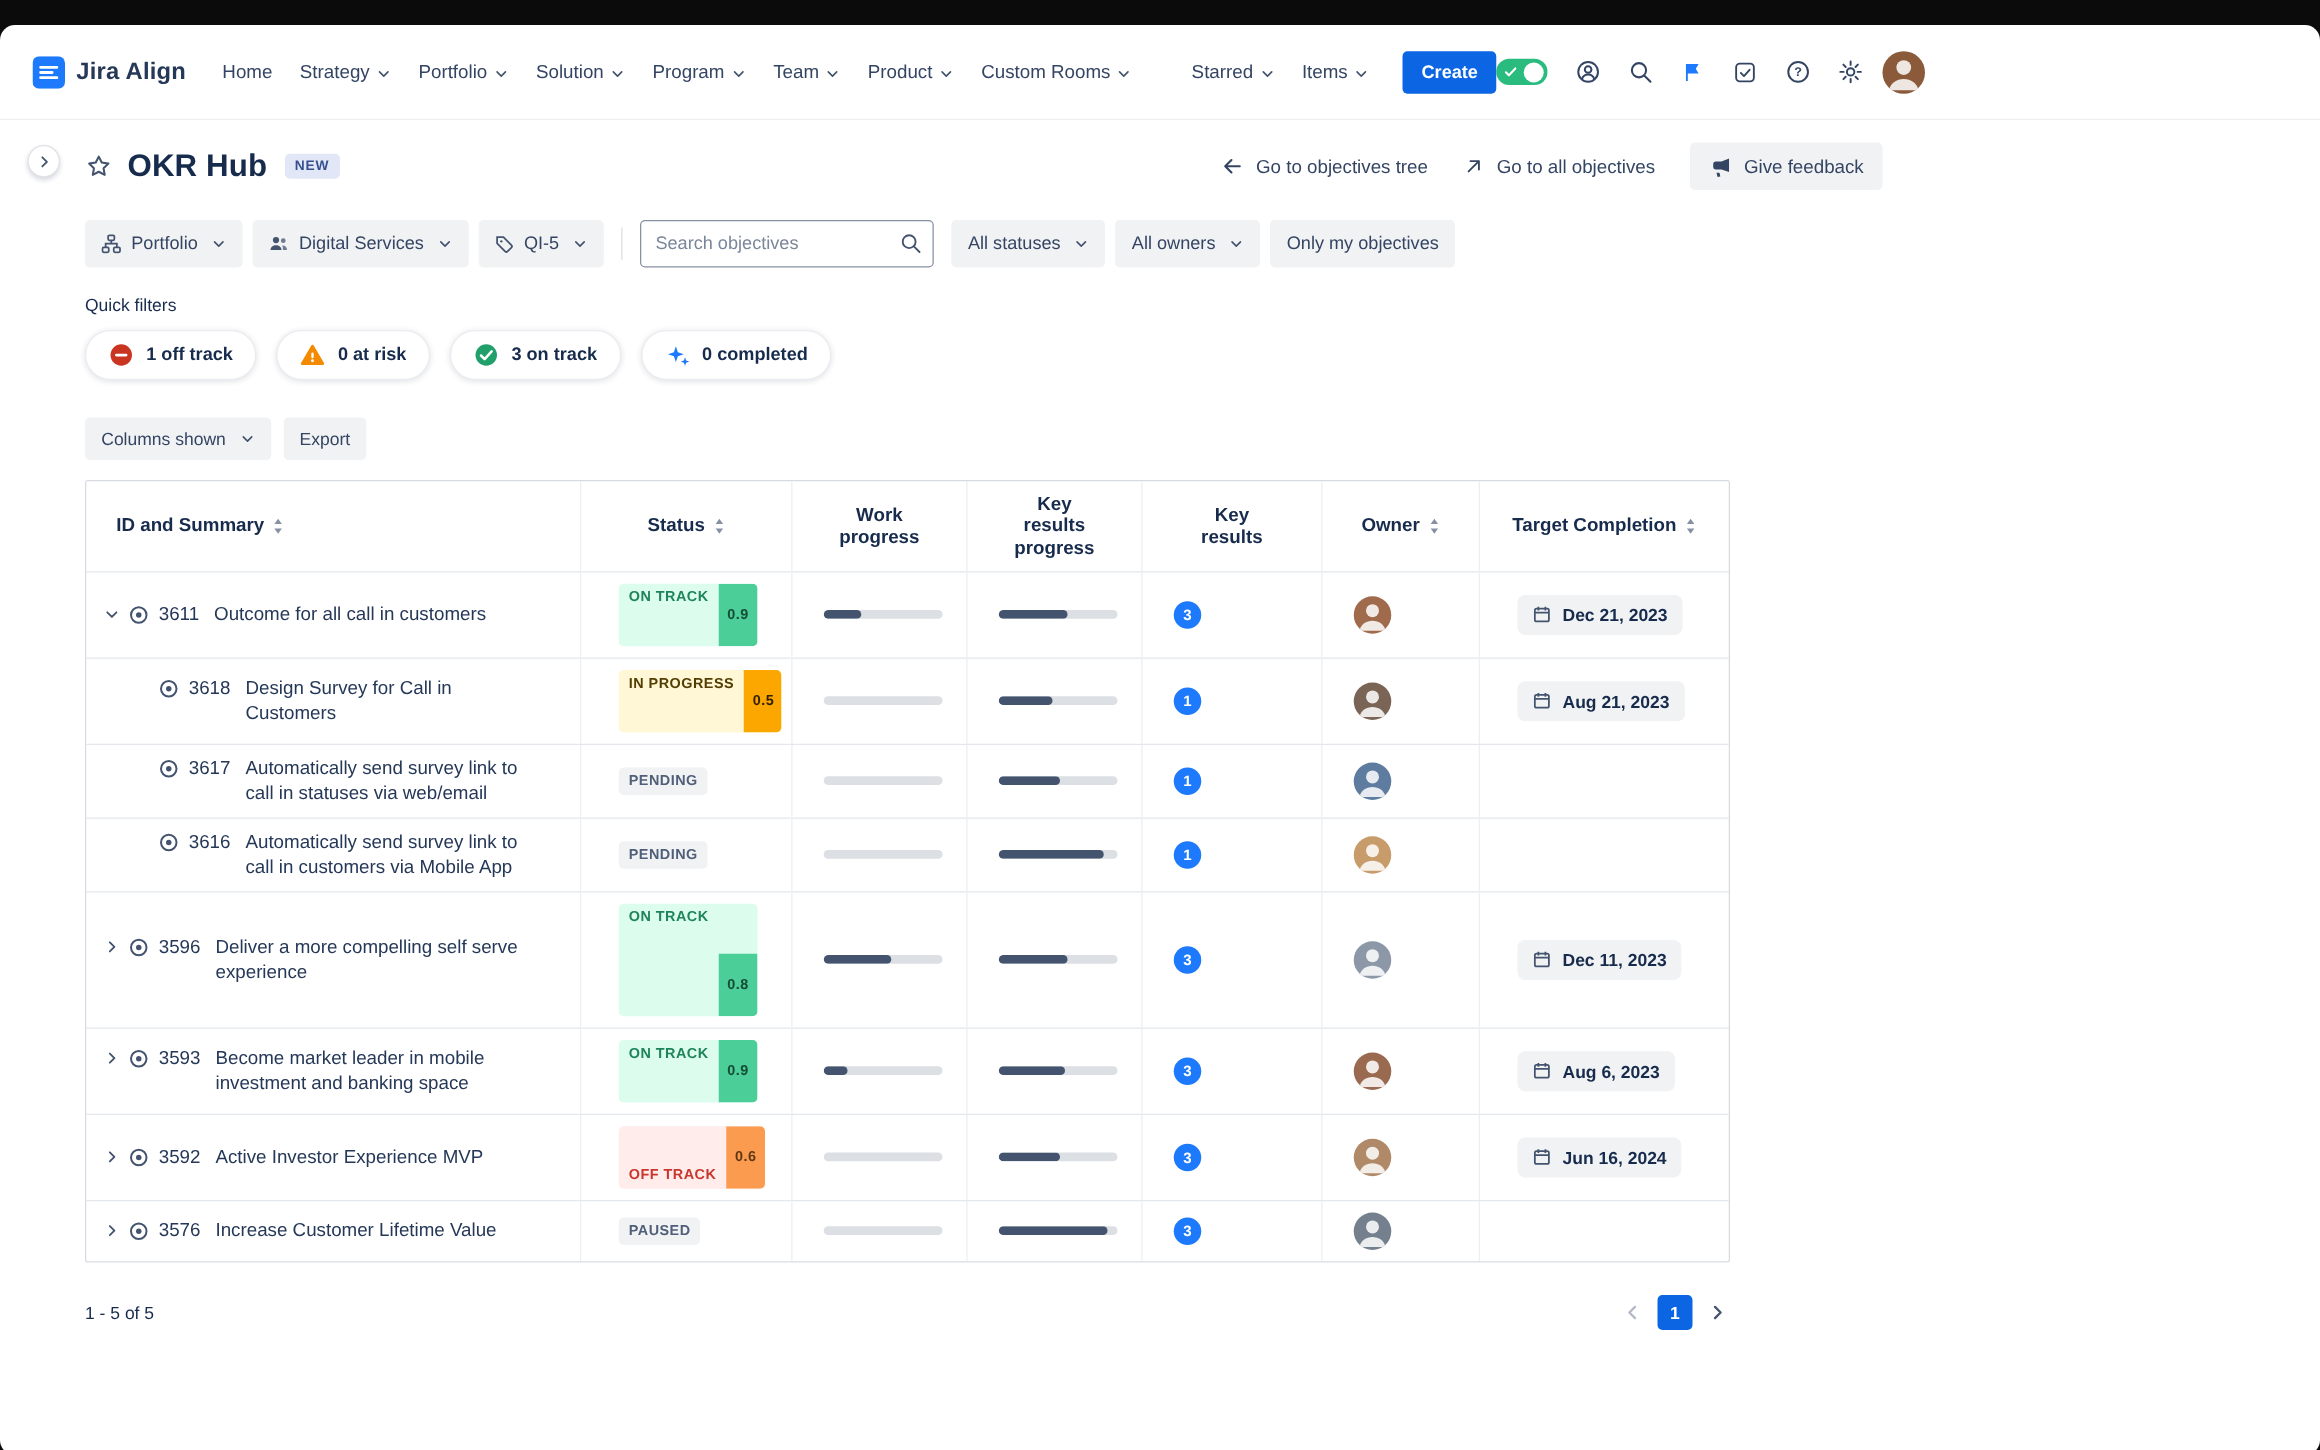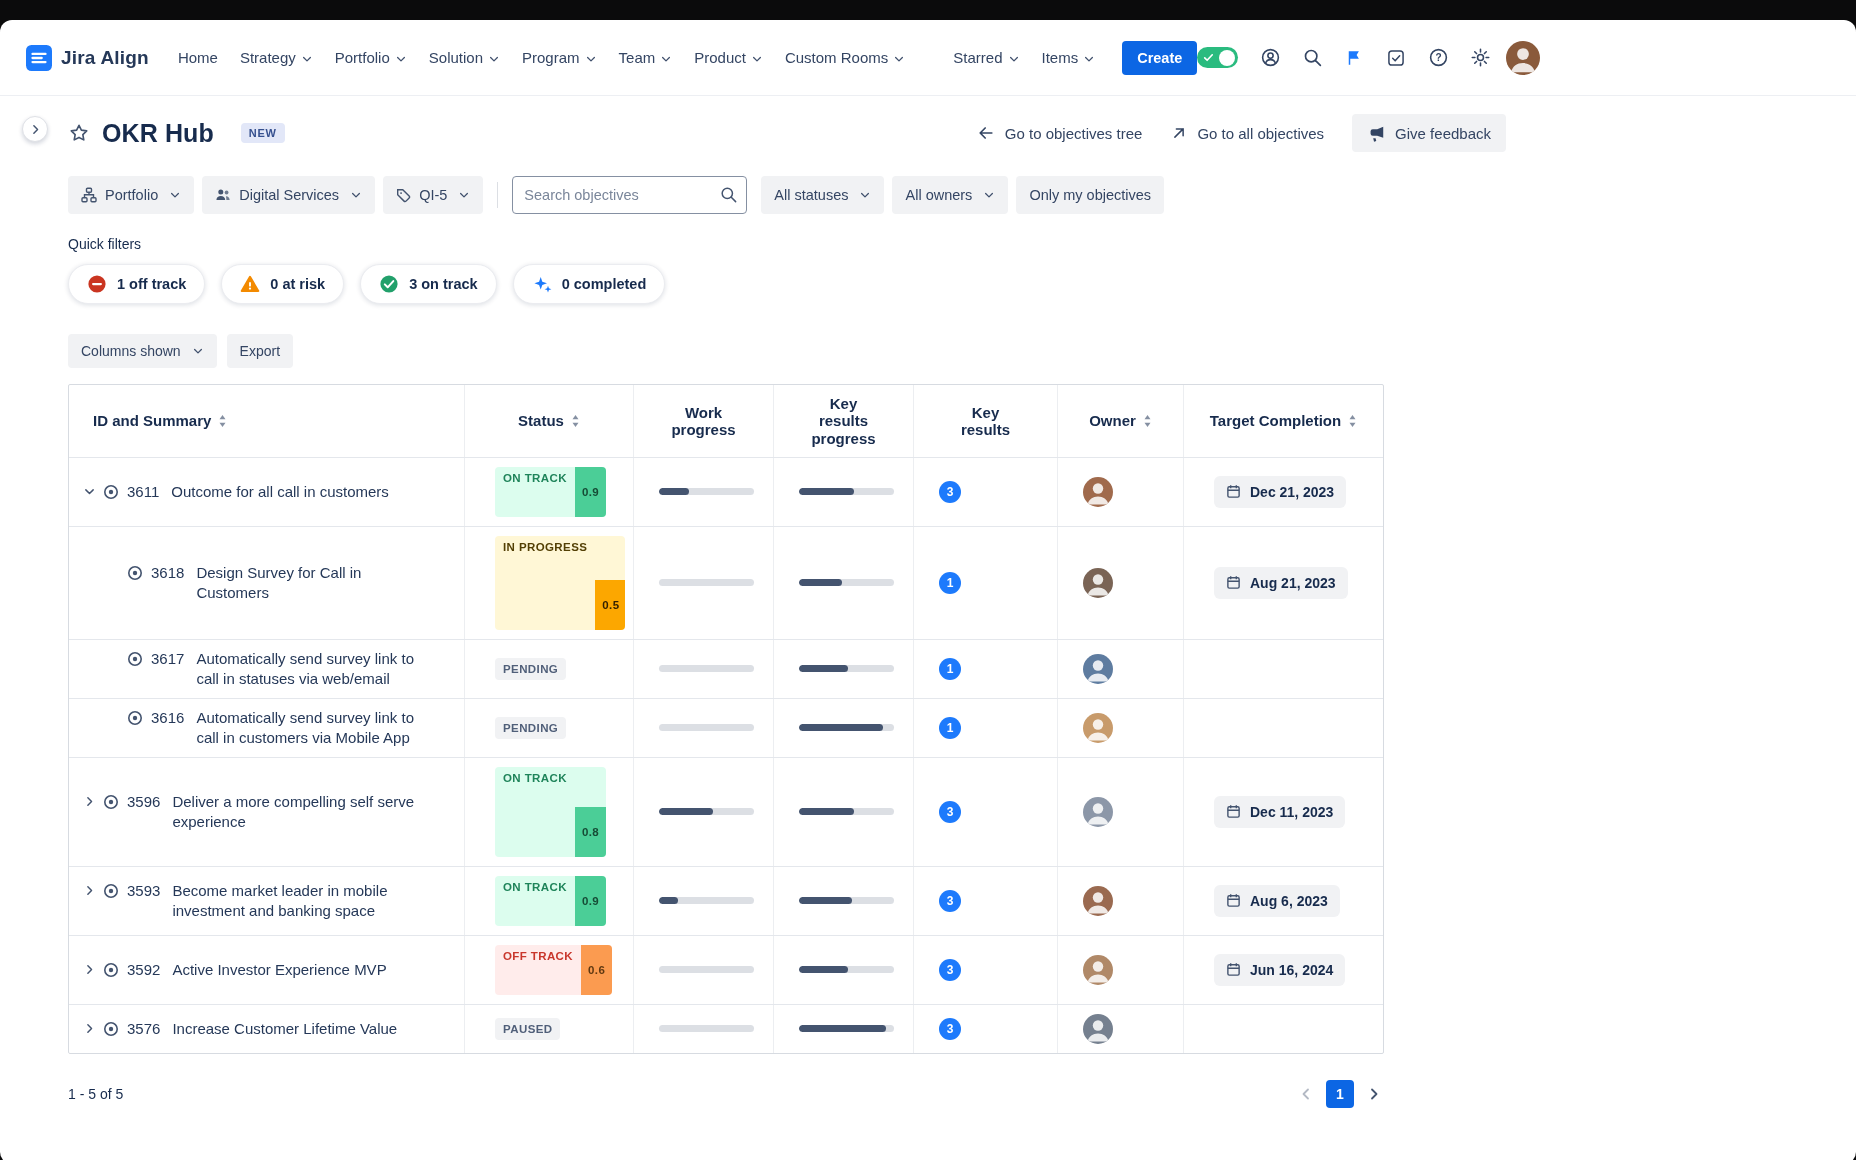--- a/index.html
+++ b/index.html
@@ -54,21 +54,21 @@
     background:#fff; border:1px solid #DFE1E6; box-shadow:0 2px 4px rgba(9,30,66,.18);
     display:flex; align-items:center; justify-content:center; cursor:pointer; z-index:5; color:#44546F;
   }
   .page { padding:18px 350px 0 68px; }
 
   .title-row { display:flex; align-items:center; gap:12px; }
   .star-btn { background:none; border:none; cursor:pointer; display:flex; color:#44546F; }
   .page-title { font-size:25px; font-weight:700; color:#172B4D; letter-spacing:.1px; }
   .new-badge {
     font-size:11px; font-weight:700; letter-spacing:.7px; color:#36508F;
-    background:#E2E7F8; padding:4px 8px; border-radius:4px; margin-left:15px;
+    background:#E2E7F8; padding:4px 8px; border-radius:4px; margin-left:2px;
   }
   .title-actions { margin-left:auto; display:flex; align-items:center; gap:28px; }
   .title-link {
     display:flex; align-items:center; gap:9px; font-size:15px; font-weight:500;
     color:#344563; cursor:pointer; text-decoration:none; white-space:nowrap;
   }
   .feedback-btn {
     display:flex; align-items:center; gap:9px; height:38px; padding:0 15px;
     border:none; border-radius:4px; background:#F1F2F4; color:#344563;
     font-size:15px; font-weight:500; font-family:inherit; cursor:pointer; white-space:nowrap;
@@ -562,21 +562,21 @@
                     <circle cx="8" cy="8" r="2.2" fill="#44546F"></circle>
                   </svg>
         </span>
         <span class="row-id">3618</span>
         <a class="row-sum">Design Survey for Call in Customers</a>
       </div>
     </div>
     <div class="cell c-status">
       <span class="loz" style="background: rgb(255, 247, 214);">
         <span class="loz-text" style="color: rgb(83, 63, 4);">IN PROGRESS</span>
-        <span class="loz-score" style="background: rgb(252, 167, 0); color: rgb(51, 33, 0); margin-top: 44px;">0.5</span>
+        <span class="loz-score" style="background: rgb(252, 167, 0); color: rgb(51, 33, 0);">0.5</span>
       </span>
     </div>
     <div class="cell c-bar">
       <div class="bar">
         <div class="bar-fill" style="width: 0%;"></div>
       </div>
     </div>
     <div class="cell c-bar">
       <div class="bar">
         <div class="bar-fill" style="width: 45%;"></div>
@@ -824,21 +824,21 @@
                     <circle cx="8" cy="8" r="6.2" fill="none" stroke="#44546F" stroke-width="1.6"></circle>
                     <circle cx="8" cy="8" r="2.2" fill="#44546F"></circle>
                   </svg>
         </span>
         <span class="row-id">3592</span>
         <a class="row-sum">Active Investor Experience MVP</a>
       </div>
     </div>
     <div class="cell c-status">
       <span class="loz" style="background: rgb(255, 236, 235);">
-        <span class="loz-text" style="color: rgb(201, 55, 44);">OFF TRACK</span>
+        <span class="loz-text" style="color: rgb(201, 55, 44); margin-top: 28px;">OFF TRACK</span>
         <span class="loz-score" style="background: rgb(251, 155, 80); color: rgb(95, 56, 17);">0.6</span>
       </span>
     </div>
     <div class="cell c-bar">
       <div class="bar">
         <div class="bar-fill" style="width: 0%;"></div>
       </div>
     </div>
     <div class="cell c-bar">
       <div class="bar">

